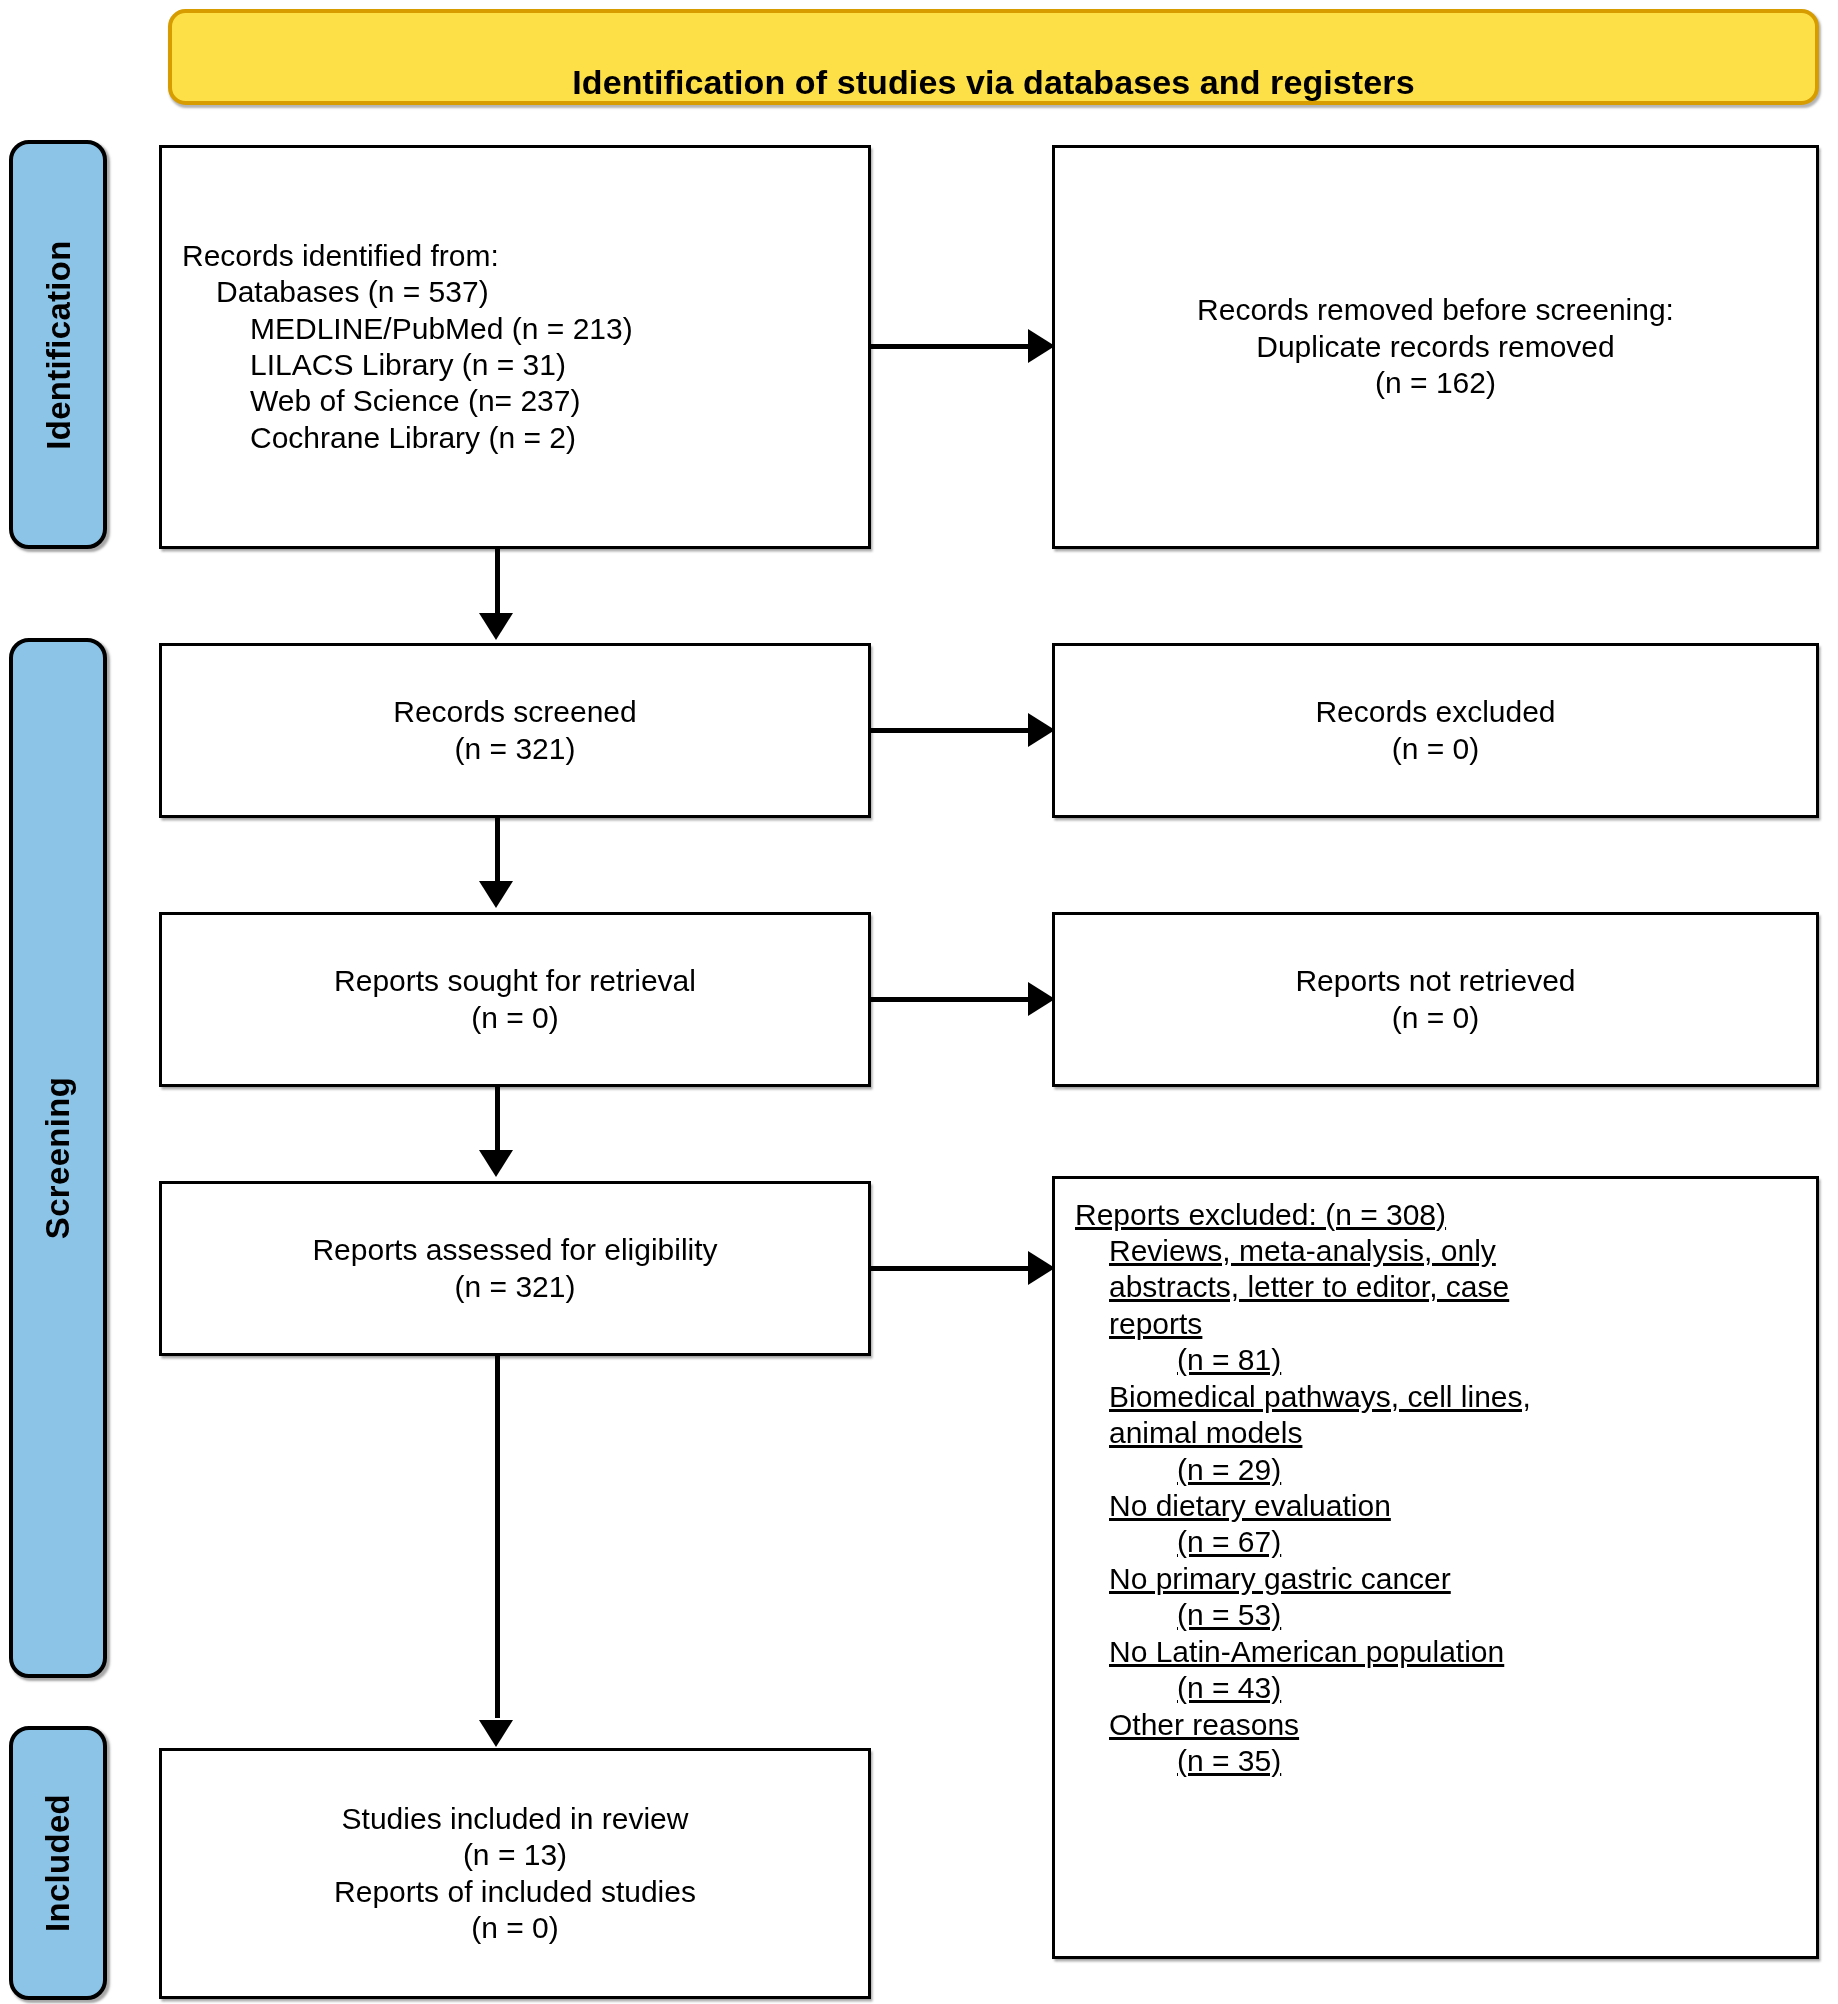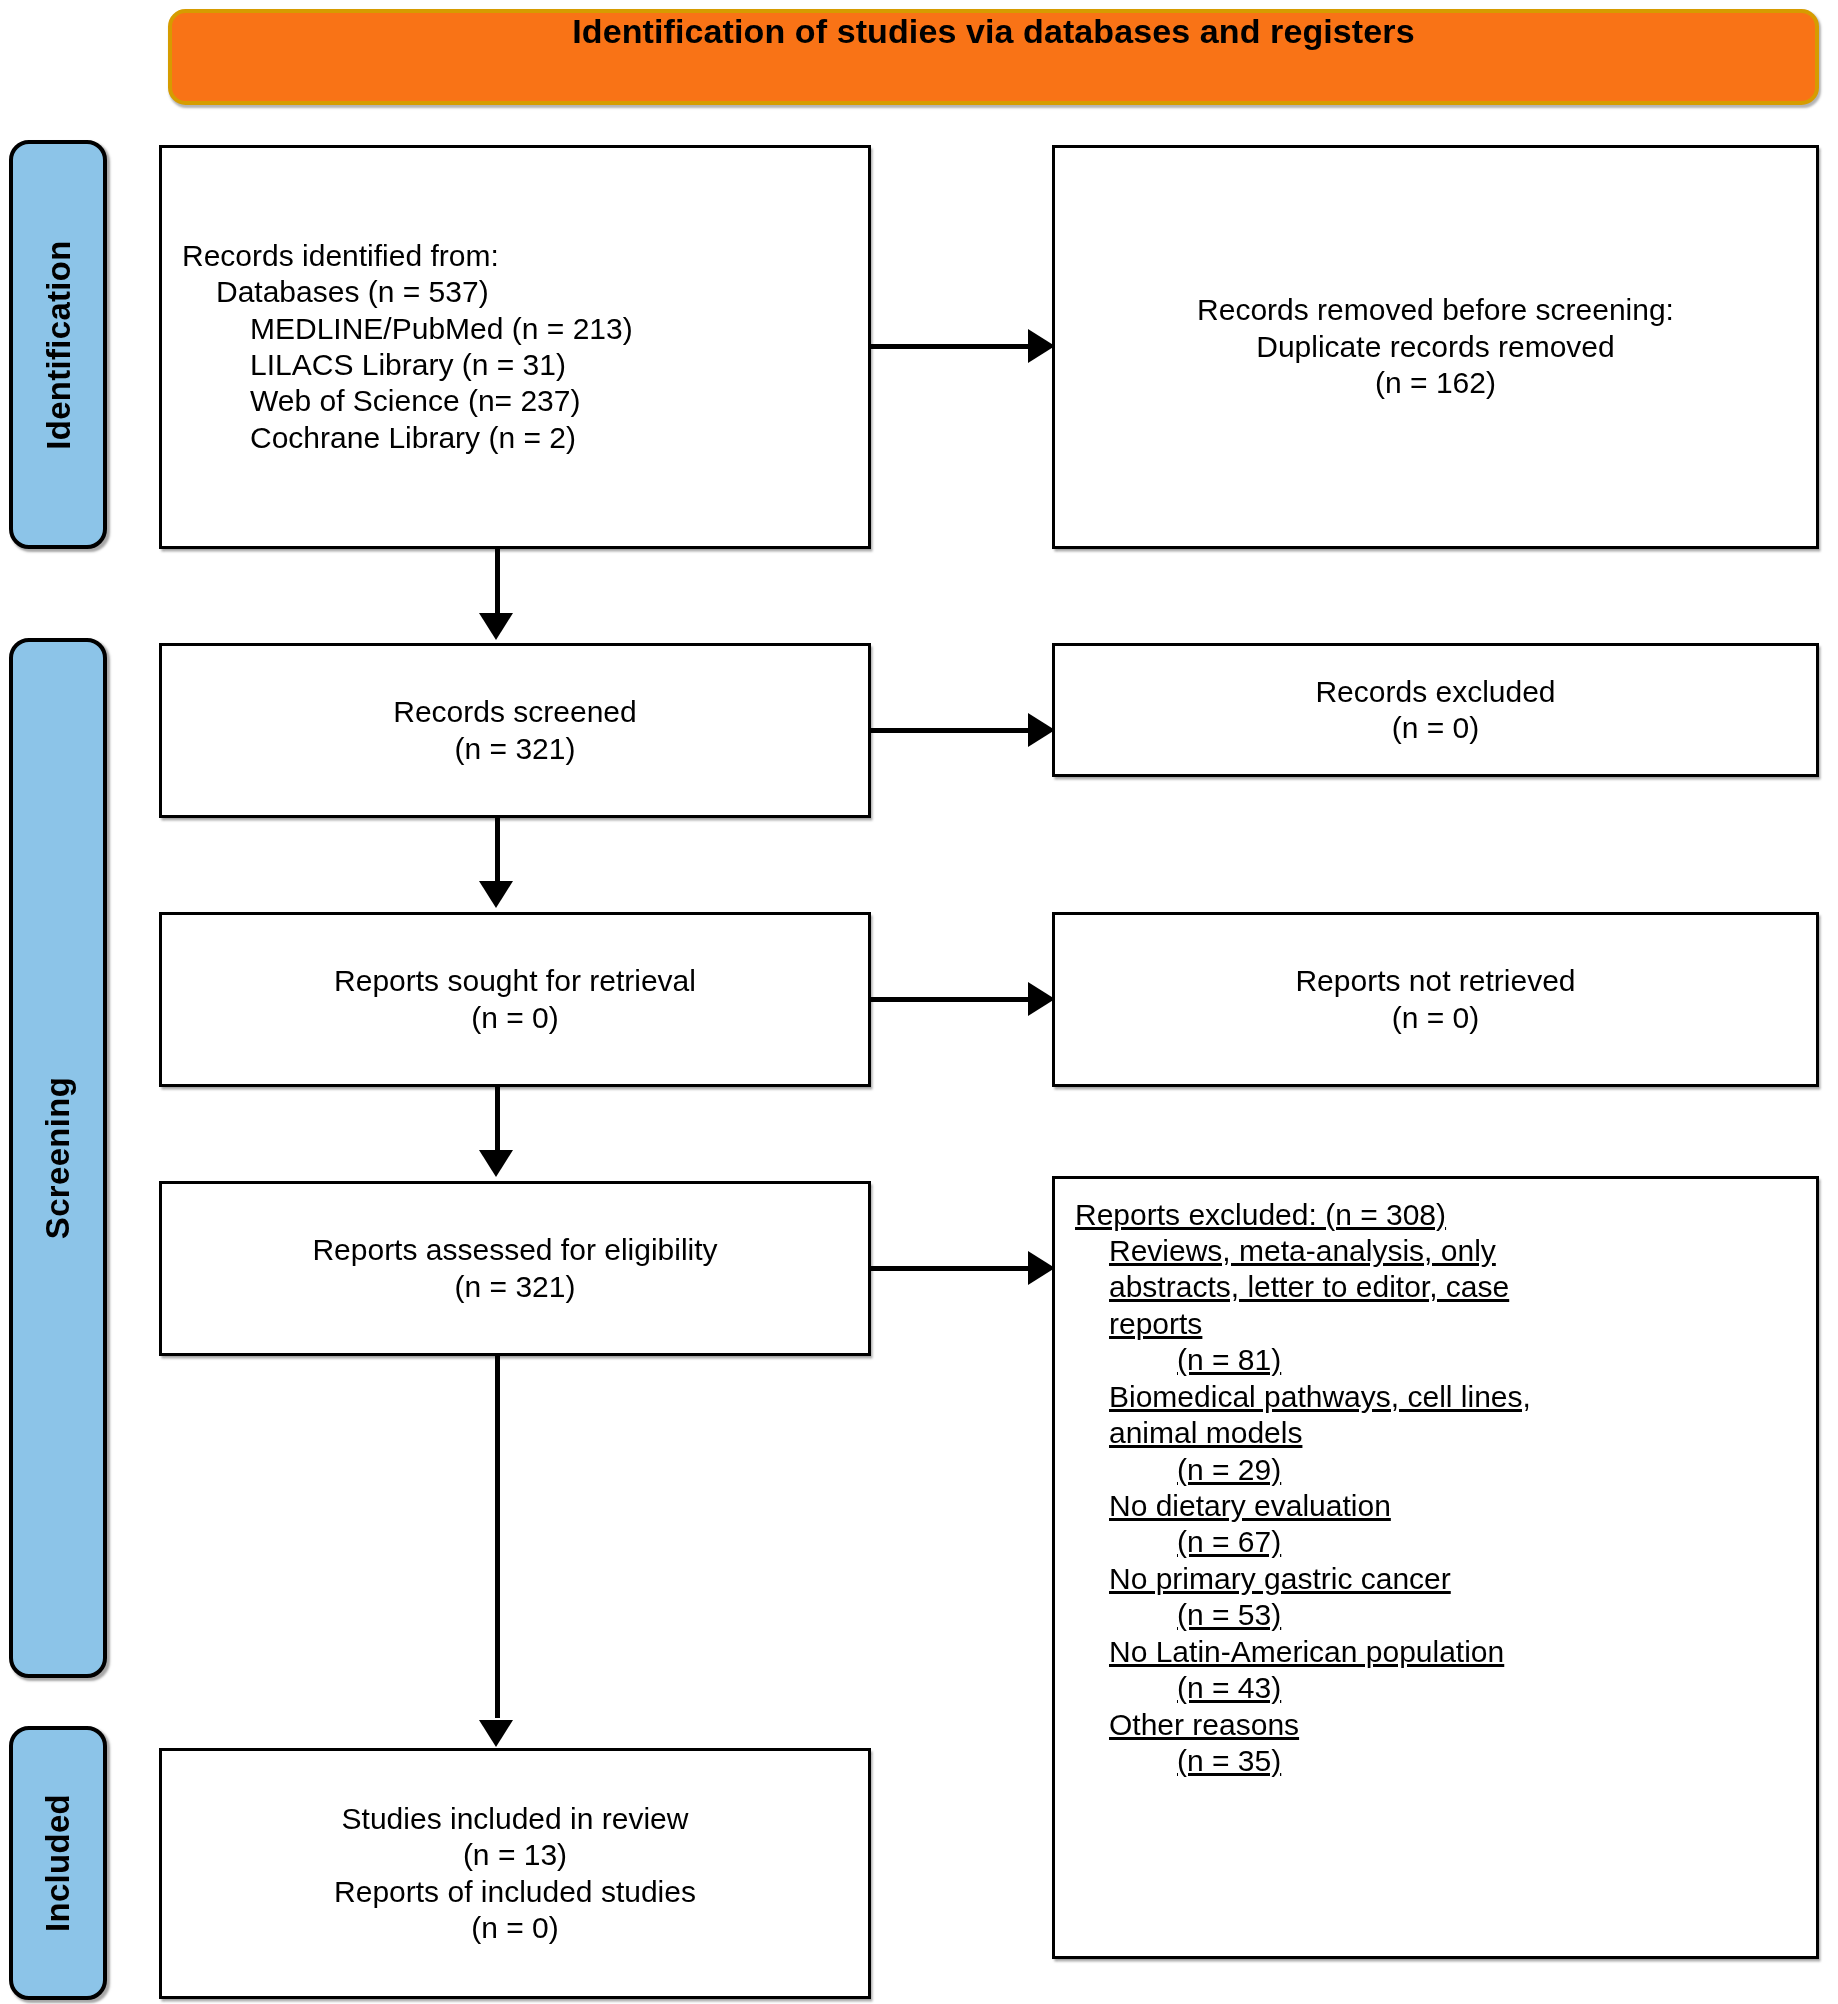--- a/index.html
+++ b/index.html
@@ -19,26 +19,26 @@
     overflow: hidden;
   }
 
   
   .banner {
     position: absolute;
     left: 168px;
     top: 9.4px;
     width: 1651px;
     height: 96px;
-    background: #f97316;
+    background: #fde047;
     border: 4.1px solid #d69c00;
     border-radius: 17.5px;
     box-sizing: border-box;
     display: flex;
-    align-items: flex-start;
+    align-items: flex-end;
     justify-content: center;
     box-shadow: 1.8px 2.9px 2.3px rgba(0,0,0,0.30);
   }
   .banner-title {
     font-size: 34px;
     font-weight: bold;
     letter-spacing: 0.1px;
     color: #000;
     text-align: center;
     line-height: 1.1;
@@ -163,21 +163,21 @@
   <div class="vline" style="left:495px; top:549px; height:82px;"></div>
   <div class="arrow-down" style="left:479px; top:613px;"></div>
 
   <div class="box center" style="left:159px; top:643px; width:712px; height:175px;">
     <div class="box-inner">
       <div class="line">Records screened</div>
       <div class="line">(n = 321)</div>
     </div>
   </div>
 
-  <div class="box center" style="left:1052px; top:643px; width:767px; height:134px;">
+  <div class="box center" style="left:1052px; top:643px; width:767px; height:175px;">
     <div class="box-inner">
       <div class="line">Records excluded</div>
       <div class="line">(n = 0)</div>
     </div>
   </div>
 
   <div class="hline" style="left:871px; top:728px; width:158px;"></div>
   <div class="arrow-right" style="left:1028px; top:713px;"></div>
 
   <div class="vline" style="left:495px; top:818px; height:82px;"></div>

